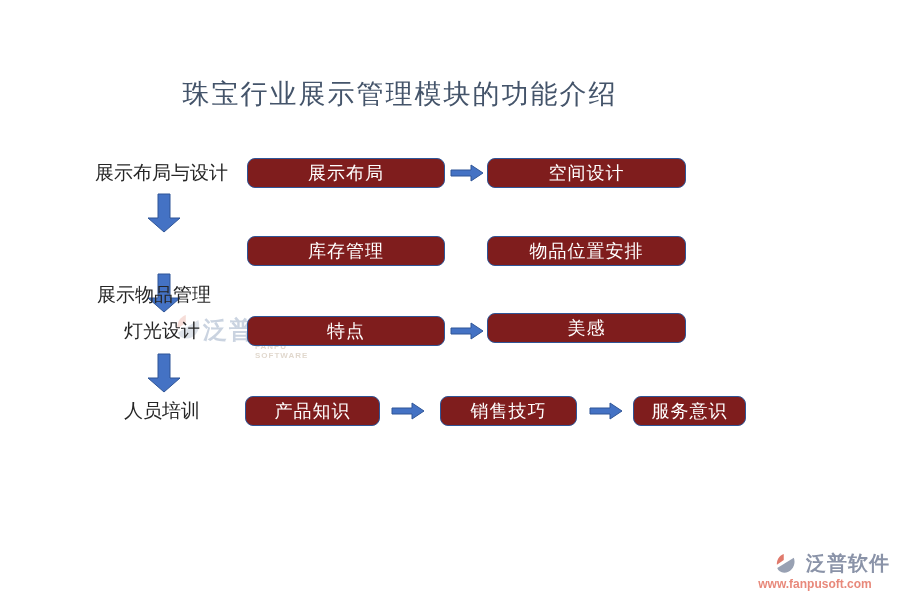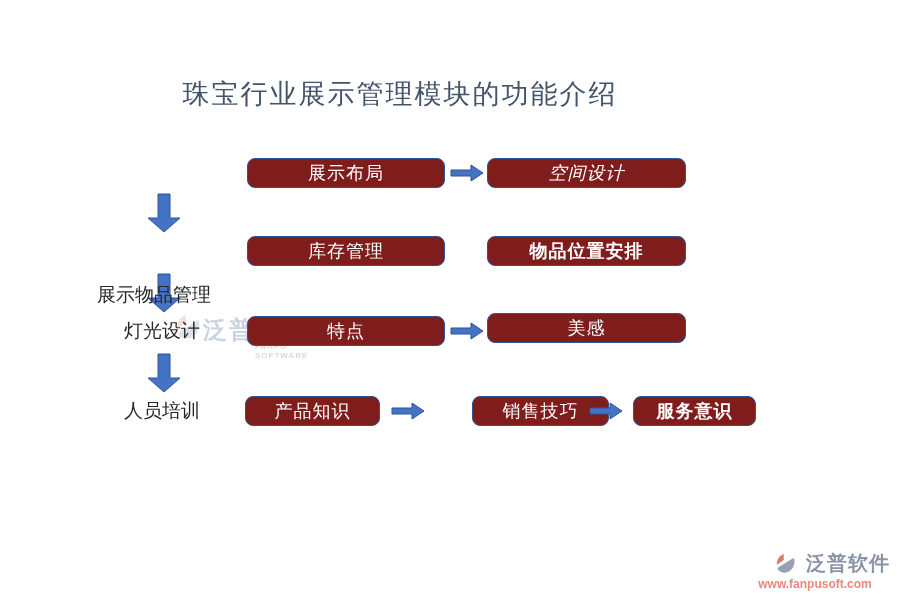--- a/index.html
+++ b/index.html
@@ -48,33 +48,34 @@
     font-family:"Liberation Sans","DejaVu Sans",sans-serif;font-weight:700;
   }
 </style>
 </head>
 <body>
 
 <div class="canvas">
 
   <h1 class="title">珠宝行业展示管理模块的功能介绍</h1>
 
+  <div class="row-label" style="left:95px;top:158px;">展示布局与设计</div>
   <div class="box" style="left:247px;top:158px;width:198px;">展示布局</div>
   <svg class="arrow" style="left:450px;top:164px;" width="34" height="18" viewBox="0 0 34 18">
     <path d="M1 6 H21 V1 L33 9 L21 17 V12 H1 Z" fill="#4472C4" stroke="#2F5597" stroke-width="1"></path>
   </svg>
-  <div class="box" style="left:487px;top:158px;width:199px;font-style:italic;">空间设计</div>
+  <div class="box" style="left:487px;top:158px;width:199px;">空间设计</div>
 
   <svg class="arrow" style="left:147px;top:193px;" width="34" height="40" viewBox="0 0 34 40">
     <path d="M11 1 H23 V25 H33 L17 39 L1 25 H11 Z" fill="#4472C4" stroke="#2F5597" stroke-width="1"></path>
   </svg>
 
   <div class="row-label" style="left:97px;top:236px;margin-top:44px;">展示物品管理</div>
   <div class="box" style="left:247px;top:236px;width:198px;">库存管理</div>
-  <div class="box" style="left:487px;top:236px;width:199px;font-weight:bold;">物品位置安排</div>
+  <div class="box" style="left:487px;top:236px;width:199px;">物品位置安排</div>
 
   <svg class="arrow" style="left:147px;top:273px;" width="34" height="40" viewBox="0 0 34 40">
     <path d="M11 1 H23 V25 H33 L17 39 L1 25 H11 Z" fill="#4472C4" stroke="#2F5597" stroke-width="1"></path>
   </svg>
 
   <div class="watermark">
     <svg width="26" height="26" viewBox="0 0 24 24" style="position:absolute;left:0;top:2px;">
       <path d="M10 1 C4.5 3 1.5 8.5 2.2 13.5 L10 8 Z" fill="#F0C3BA"></path>
       <path d="M21.5 5.5 C24.5 13.5 19 22.5 10.5 22.5 C6.5 22.5 3.6 20.4 2.6 17.2 Z" fill="#C3CBD8"></path>
     </svg>
@@ -91,25 +92,25 @@
 
   <svg class="arrow" style="left:147px;top:353px;" width="34" height="40" viewBox="0 0 34 40">
     <path d="M11 1 H23 V25 H33 L17 39 L1 25 H11 Z" fill="#4472C4" stroke="#2F5597" stroke-width="1"></path>
   </svg>
 
   <div class="row-label" style="left:124px;top:396px;">人员培训</div>
   <div class="box" style="left:245px;top:396px;width:135px;">产品知识</div>
   <svg class="arrow" style="left:390px;top:402px;" width="36" height="18" viewBox="0 0 34 18">
     <path d="M1 6 H21 V1 L33 9 L21 17 V12 H1 Z" fill="#4472C4" stroke="#2F5597" stroke-width="1"></path>
   </svg>
-  <div class="box" style="left:440px;top:396px;width:137px;margin-left:32px;">销售技巧</div>
+  <div class="box" style="left:440px;top:396px;width:137px;">销售技巧</div>
   <svg class="arrow" style="left:588px;top:402px;" width="36" height="18" viewBox="0 0 34 18">
     <path d="M1 6 H21 V1 L33 9 L21 17 V12 H1 Z" fill="#4472C4" stroke="#2F5597" stroke-width="1"></path>
   </svg>
-  <div class="box" style="left:633px;top:396px;width:123px;font-weight:bold;">服务意识</div>
+  <div class="box" style="left:633px;top:396px;width:113px;">服务意识</div>
 
   <div class="brandmark">
     <div class="bm-row">
       <svg width="21" height="21" viewBox="0 0 24 24">
         <path d="M10 1 C4.5 3 1.5 8.5 2.2 13.5 L10 8 Z" fill="#E0796B"></path>
         <path d="M21.5 5.5 C24.5 13.5 19 22.5 10.5 22.5 C6.5 22.5 3.6 20.4 2.6 17.2 Z" fill="#98A1B3"></path>
       </svg>
       <span class="bm-text">泛普软件</span>
     </div>
     <div class="bm-url">www.fanpusoft.com</div>

